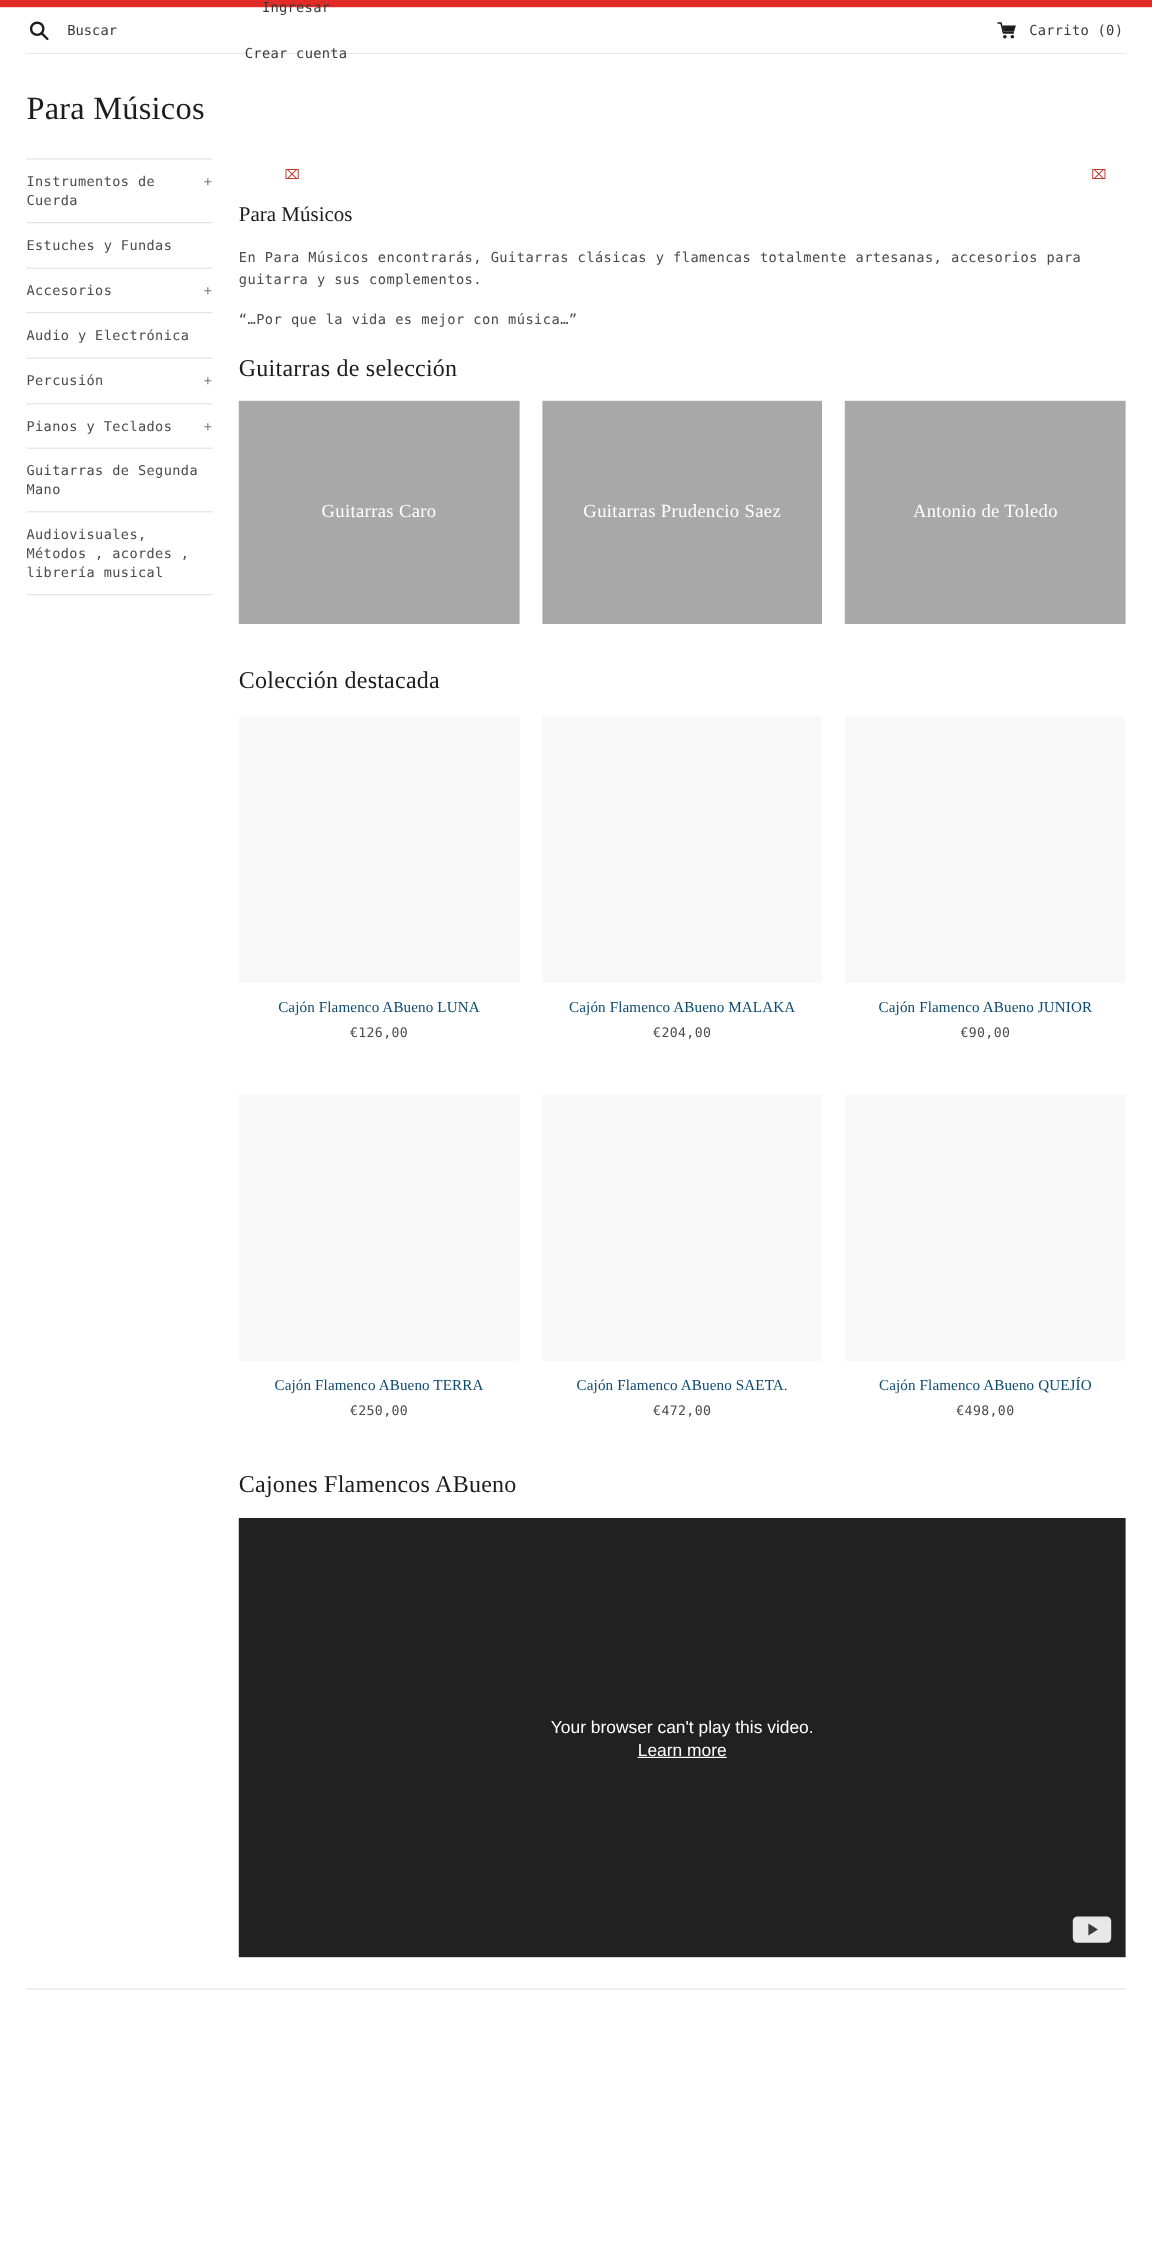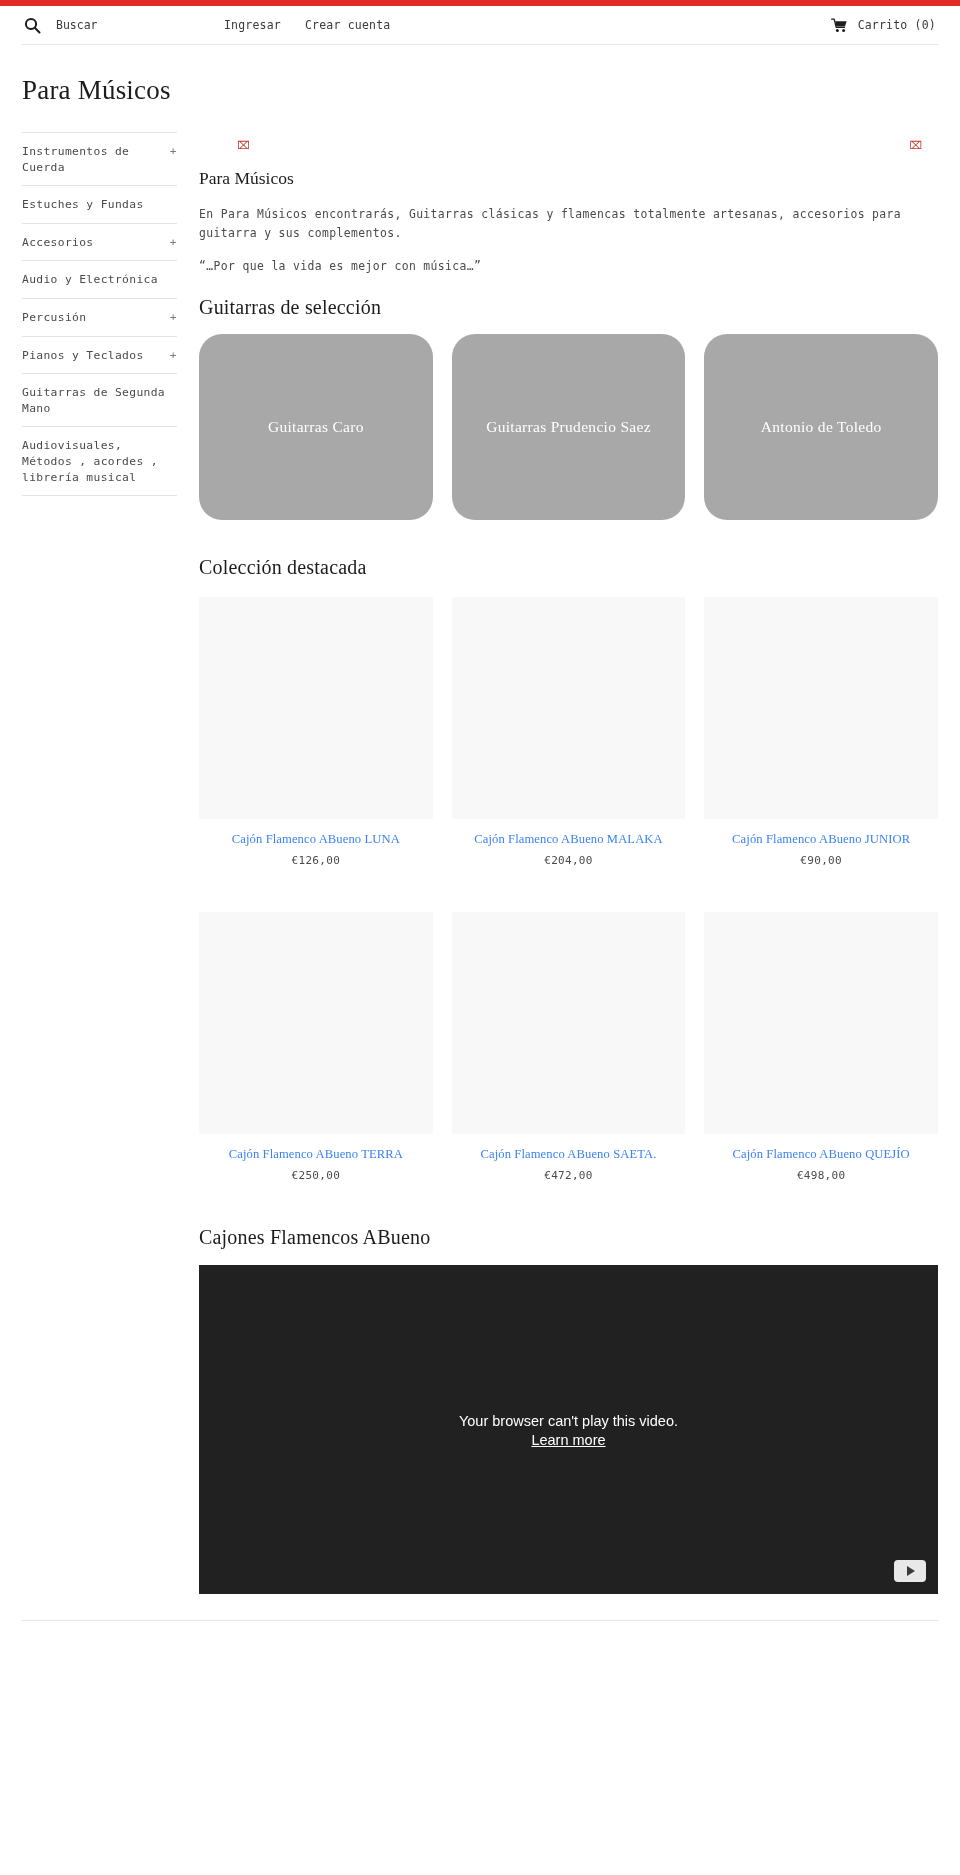--- a/index.html
+++ b/index.html
@@ -40,24 +40,25 @@
     font-size: 11.5px;
     color: #3a3a3a;
     letter-spacing: 0.2px;
     text-decoration: none;
     cursor: pointer;
     white-space: nowrap;
   }
   .hdr-search-label { font-size: 11.5px; color: #3a3a3a; }
   .hdr-mid {
     position: absolute;
-    left: 224px;
+    left: 204px;
     display: flex;
     align-items: center;
     gap: 24px;
+    flex-direction: column;
   }
   .hdr-right {
     margin-left: auto;
     display: flex;
     align-items: center;
     gap: 9px;
   }
   .cart-icon {
     width: 18px; height: 16px;
     display: inline-flex; align-items: center; justify-content: center;
@@ -164,21 +165,20 @@
   }
   .tile {
     flex: 1 1 0;
     height: 186px;
     background: #a8a8a8;
     display: flex;
     align-items: center;
     justify-content: center;
     cursor: pointer;
     position: relative;
-    border-radius: 23px;
   }
   .tile-label {
     font-family: "Liberation Serif", "DejaVu Serif", serif;
     font-size: 15.5px;
     color: #ffffff;
     letter-spacing: 0.3px;
     text-align: center;
     padding: 0 8px;
   }
 
@@ -193,38 +193,38 @@
     cursor: pointer;
   }
   .product-img {
     width: 100%;
     height: 222px;
     background: #f8f8f8;
   }
   .product-title {
     font-family: "Liberation Serif", "DejaVu Serif", serif;
     font-size: 12.6px;
-    color: #3b82f6;
+    color: #0c4a6e;
     text-align: center;
     margin-top: 13px;
     letter-spacing: 0.1px;
   }
   .product-price {
     font-size: 11px;
     color: #4a4a4a;
     text-align: center;
     margin-top: 7px;
     letter-spacing: 0.3px;
   }
   .products .row2 { margin-top: 26px; }
 
   
   .video-box {
     background: #212121;
-    height: 329px;
+    height: 366px;
     position: relative;
     display: flex;
     align-items: center;
     justify-content: center;
     flex-direction: column;
   }
   .video-msg {
     font-family: "Liberation Sans", sans-serif;
     color: #ffffff;
     font-size: 14.5px;

